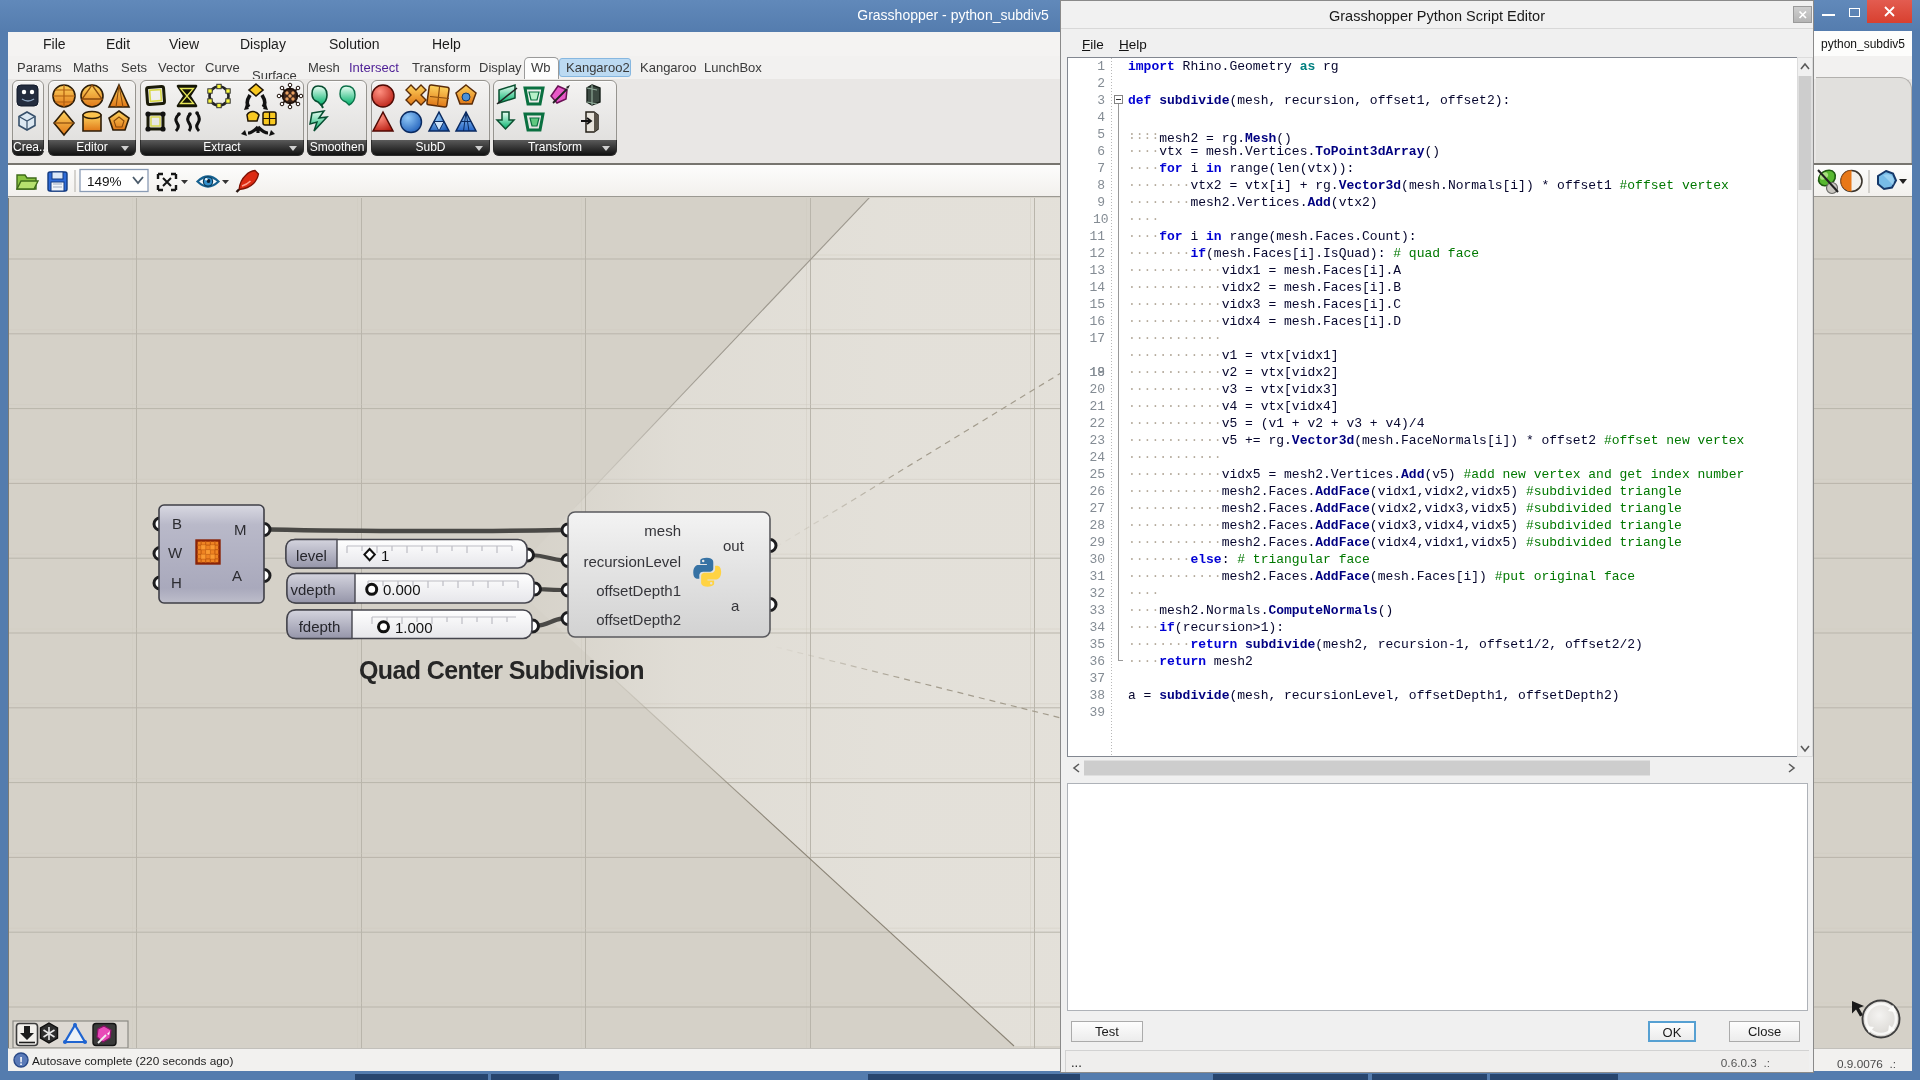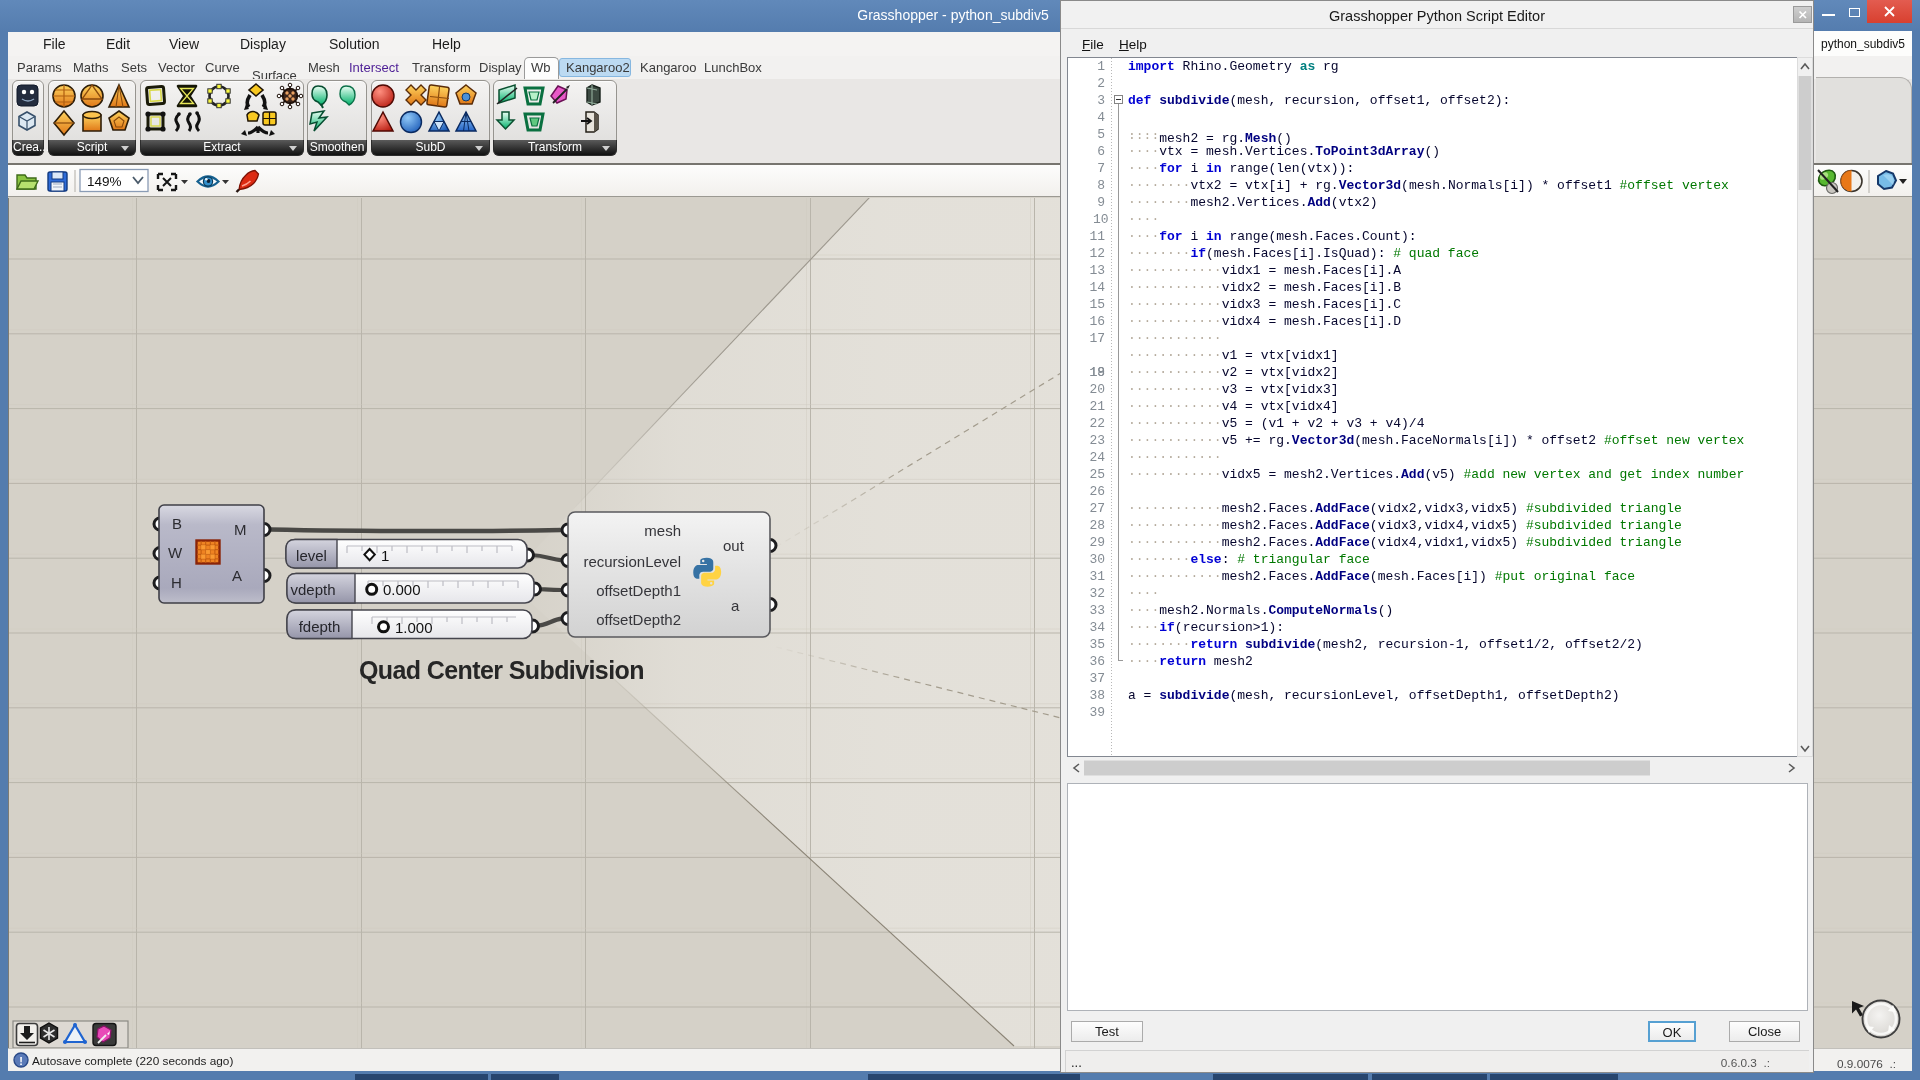--- a/index.html
+++ b/index.html
@@ -49,21 +49,21 @@
 <div class="abs" style="left:531px;top:60px;font-size:13px;color:#3a3a3a;">Wb</div>
 <div class="abs" style="left:566px;top:60px;font-size:13px;color:#3a3a3a;">Kangaroo2</div>
 <div class="abs" style="left:640px;top:60px;font-size:13px;color:#3a3a3a;">Kangaroo</div>
 <div class="abs" style="left:704px;top:60px;font-size:13px;color:#3a3a3a;">LunchBox</div>
 <div class="abs" style="left:8px;top:79px;width:1904px;height:85px;background:#e9e7e5;"></div>
 <div class="abs" style="left:8px;top:163px;width:1904px;height:2px;background:#77756f;"></div>
 <div class="abs" style="left:1816px;top:77px;width:96px;height:86px;background:#e1e0dd;border-top:1px solid #b2b0ad;border-right:1px solid #b2b0ad;border-radius:0 12px 0 0;"></div>
 <div class="abs" style="left:12px;top:80px;width:32px;height:76px;background:linear-gradient(#f4f3f2,#dddcda);border:1px solid #96948f;border-radius:6px;box-shadow:0 1px 1px rgba(255,255,255,.8) inset;"></div>
 <div class="abs" style="left:12px;top:140px;width:32px;height:16px;background:linear-gradient(#5a5a5a,#111);border-radius:0 0 6px 6px;border:1px solid #2c2c2c;border-top:none;color:#fff;font-size:12px;text-align:center;line-height:15px;">Crea...</div>
 <div class="abs" style="left:48px;top:80px;width:88px;height:76px;background:linear-gradient(#f4f3f2,#dddcda);border:1px solid #96948f;border-radius:6px;box-shadow:0 1px 1px rgba(255,255,255,.8) inset;"></div>
-<div class="abs" style="left:48px;top:140px;width:88px;height:16px;background:linear-gradient(#5a5a5a,#111);border-radius:0 0 6px 6px;border:1px solid #2c2c2c;border-top:none;color:#fff;font-size:12px;text-align:center;line-height:15px;">Script</div>
+<div class="abs" style="left:48px;top:140px;width:88px;height:16px;background:linear-gradient(#5a5a5a,#111);border-radius:0 0 6px 6px;border:1px solid #2c2c2c;border-top:none;color:#fff;font-size:12px;text-align:center;line-height:15px;">Editor</div>
 <svg class="abs" style="left:120px;top:143px;" width="10" height="10">
     <path d="M1 3 L5 8 L9 3" fill="#cfcfcf"></path>
   </svg>
 <div class="abs" style="left:140px;top:80px;width:164px;height:76px;background:linear-gradient(#f4f3f2,#dddcda);border:1px solid #96948f;border-radius:6px;box-shadow:0 1px 1px rgba(255,255,255,.8) inset;"></div>
 <div class="abs" style="left:140px;top:140px;width:164px;height:16px;background:linear-gradient(#5a5a5a,#111);border-radius:0 0 6px 6px;border:1px solid #2c2c2c;border-top:none;color:#fff;font-size:12px;text-align:center;line-height:15px;">Extract</div>
 <svg class="abs" style="left:288px;top:143px;" width="10" height="10">
     <path d="M1 3 L5 8 L9 3" fill="#cfcfcf"></path>
   </svg>
 <div class="abs" style="left:307px;top:80px;width:60px;height:76px;background:linear-gradient(#f4f3f2,#dddcda);border:1px solid #96948f;border-radius:6px;box-shadow:0 1px 1px rgba(255,255,255,.8) inset;"></div>
 <div class="abs" style="left:307px;top:140px;width:60px;height:16px;background:linear-gradient(#5a5a5a,#111);border-radius:0 0 6px 6px;border:1px solid #2c2c2c;border-top:none;color:#fff;font-size:12px;text-align:center;line-height:15px;">Smoothen</div>
@@ -509,20 +509,21 @@
 <div class="abs" style="left:61px;top:341.5px;white-space:pre;color:#06062e;"><span style="color:#b5ab9d">············</span>v4 = vtx[vidx4]</div>
 <div class="abs" style="left:2px;top:358.5px;width:36px;text-align:right;color:#848c94;">22</div>
 <div class="abs" style="left:61px;top:358.5px;white-space:pre;color:#06062e;"><span style="color:#b5ab9d">············</span>v5 = (v1 + v2 + v3 + v4)/4</div>
 <div class="abs" style="left:2px;top:375.5px;width:36px;text-align:right;color:#848c94;">23</div>
 <div class="abs" style="left:61px;top:375.5px;white-space:pre;color:#06062e;"><span style="color:#b5ab9d">············</span>v5 += rg.<span style="color:#000080;font-weight:bold">Vector3d</span>(mesh.FaceNormals[i]) * offset2 <span style="color:#007800">#offset new vertex</span></div>
 <div class="abs" style="left:2px;top:392.5px;width:36px;text-align:right;color:#848c94;">24</div>
 <div class="abs" style="left:61px;top:392.5px;white-space:pre;color:#06062e;"><span style="color:#b5ab9d">············</span></div>
 <div class="abs" style="left:2px;top:409.5px;width:36px;text-align:right;color:#848c94;">25</div>
 <div class="abs" style="left:61px;top:409.5px;white-space:pre;color:#06062e;"><span style="color:#b5ab9d">············</span>vidx5 = mesh2.Vertices.<span style="color:#000080;font-weight:bold">Add</span>(v5) <span style="color:#007800">#add new vertex and get index number</span></div>
 <div class="abs" style="left:2px;top:426.5px;width:36px;text-align:right;color:#848c94;">26</div>
+<div class="abs" style="left:61px;top:426.5px;white-space:pre;color:#06062e;"><span style="color:#b5ab9d">············</span>mesh2.Faces.<span style="color:#000080;font-weight:bold">AddFace</span>(vidx1,vidx2,vidx5) <span style="color:#007800">#subdivided triangle</span></div>
 <div class="abs" style="left:2px;top:443.5px;width:36px;text-align:right;color:#848c94;">27</div>
 <div class="abs" style="left:61px;top:443.5px;white-space:pre;color:#06062e;"><span style="color:#b5ab9d">············</span>mesh2.Faces.<span style="color:#000080;font-weight:bold">AddFace</span>(vidx2,vidx3,vidx5) <span style="color:#007800">#subdivided triangle</span></div>
 <div class="abs" style="left:2px;top:460.5px;width:36px;text-align:right;color:#848c94;">28</div>
 <div class="abs" style="left:61px;top:460.5px;white-space:pre;color:#06062e;"><span style="color:#b5ab9d">············</span>mesh2.Faces.<span style="color:#000080;font-weight:bold">AddFace</span>(vidx3,vidx4,vidx5) <span style="color:#007800">#subdivided triangle</span></div>
 <div class="abs" style="left:2px;top:477.5px;width:36px;text-align:right;color:#848c94;">29</div>
 <div class="abs" style="left:61px;top:477.5px;white-space:pre;color:#06062e;"><span style="color:#b5ab9d">············</span>mesh2.Faces.<span style="color:#000080;font-weight:bold">AddFace</span>(vidx4,vidx1,vidx5) <span style="color:#007800">#subdivided triangle</span></div>
 <div class="abs" style="left:2px;top:494.5px;width:36px;text-align:right;color:#848c94;">30</div>
 <div class="abs" style="left:61px;top:494.5px;white-space:pre;color:#06062e;"><span style="color:#b5ab9d">········</span><span style="color:#0000d4;font-weight:bold">else</span>: <span style="color:#007800"># triangular face</span></div>
 <div class="abs" style="left:2px;top:511.5px;width:36px;text-align:right;color:#848c94;">31</div>
 <div class="abs" style="left:61px;top:511.5px;white-space:pre;color:#06062e;"><span style="color:#b5ab9d">············</span>mesh2.Faces.<span style="color:#000080;font-weight:bold">AddFace</span>(mesh.Faces[i]) <span style="color:#007800">#put original face</span></div>

